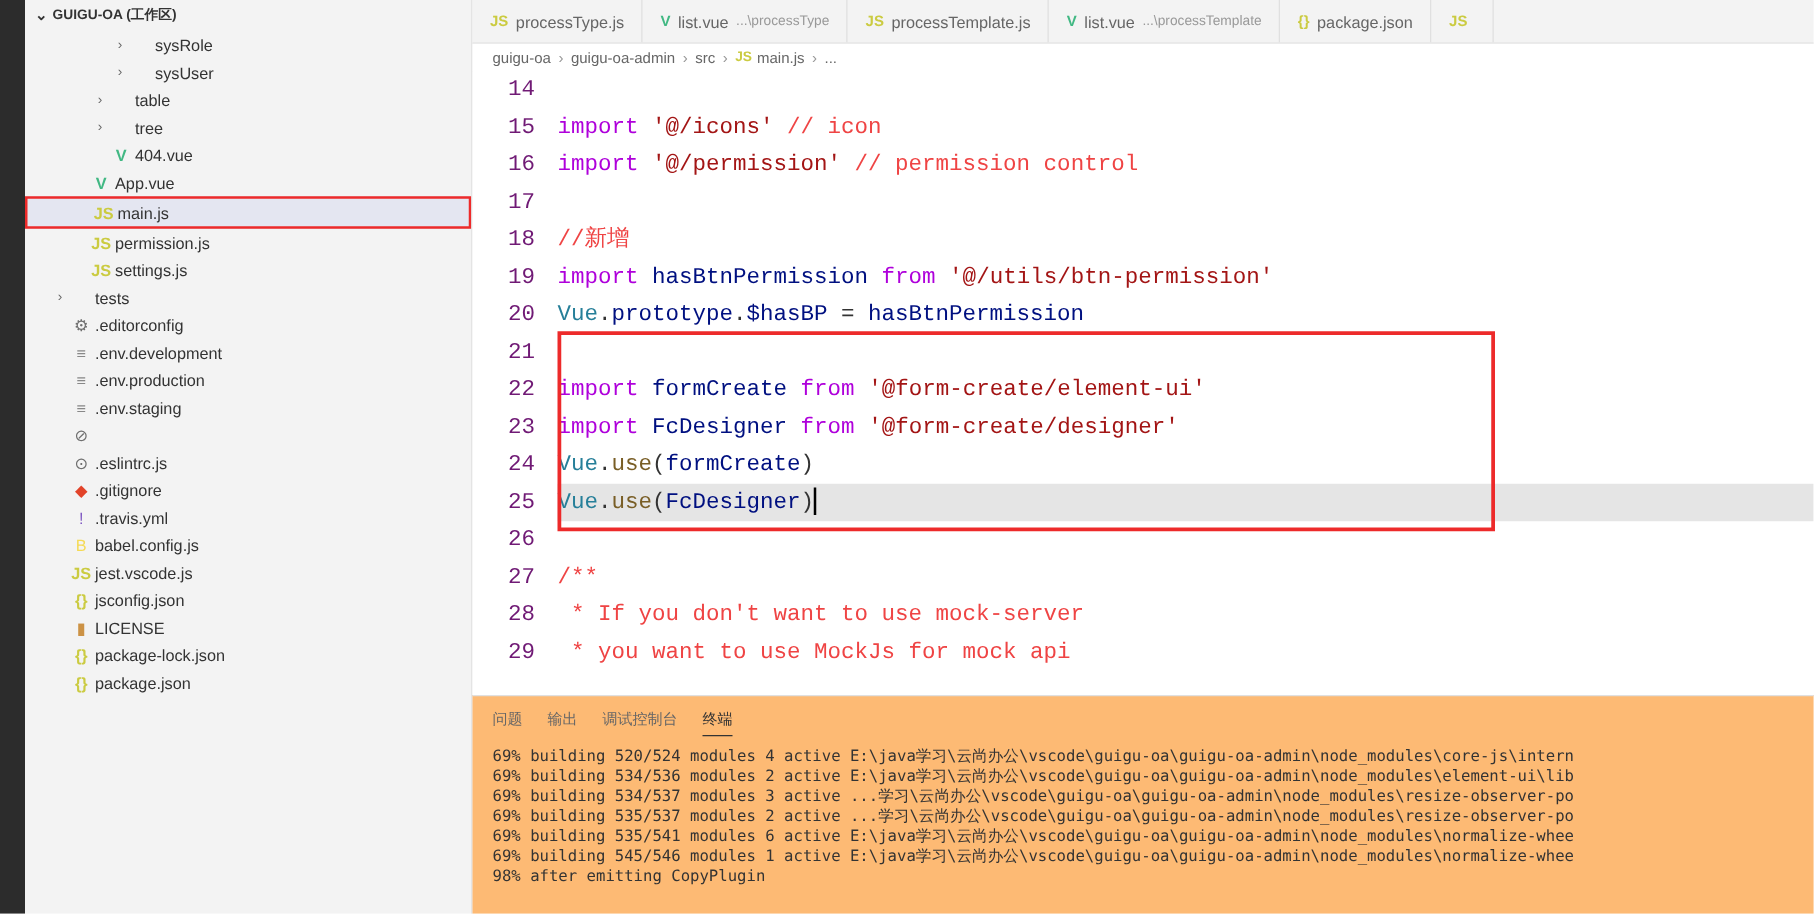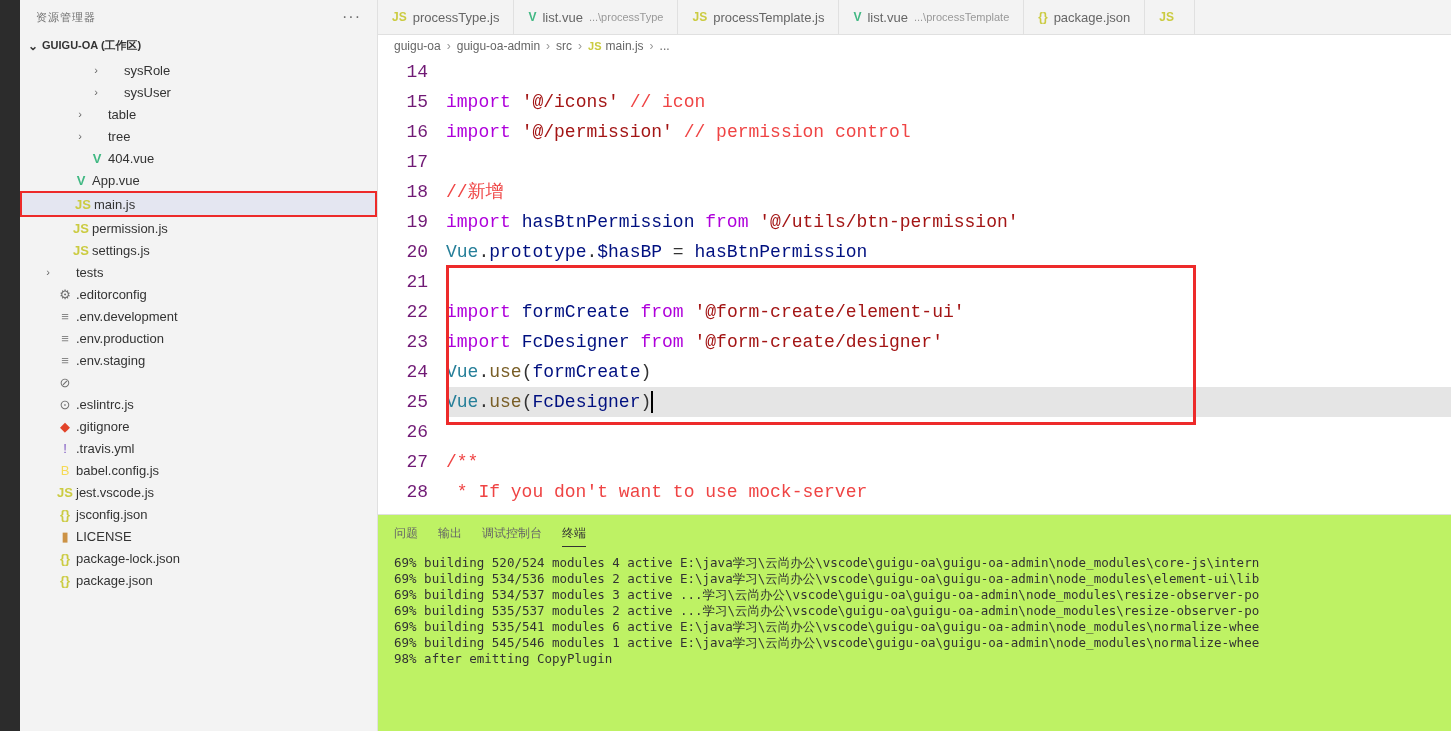--- a/index.html
+++ b/index.html
@@ -54,36 +54,32 @@
     .highlight-box { position: absolute; border: 3px solid #ed2a2a; pointer-events: none; }
     
     .kw { color: #af00db; }
     .str { color: #a31515; }
     .cmt { color: #ef4444; }
     .ident { color: #001080; }
     .func { color: #795e26; }
     .type { color: #267f99; }
     .cursor { border-left: 2px solid #000; display: inline-block; height: 22px; vertical-align: middle; }
     
-    .panel { height: 217px; border-top: 1px solid #e0e0e0; display: flex; flex-direction: column; background: #bef264; }
+    .panel { height: 175px; border-top: 1px solid #e0e0e0; display: flex; flex-direction: column; background: #fdba74; }
     .panel-tabs { display: flex; padding: 6px 16px 0; gap: 20px; font-size: 12px; }
     .panel-tab { padding: 4px 0; color: #666; cursor: pointer; }
     .panel-tab.active { color: #333; border-bottom: 1px solid #333; }
     .terminal { flex: 1; padding: 8px 16px; font-family: Consolas, monospace; font-size: 12.5px; line-height: 16px; color: #333; overflow: hidden; white-space: pre; }
   </style>
 </head>
 <body>
 
 <div class="activity-bar"></div>
 
 <div class="sidebar">
-  <div class="sidebar-header">
-    <span class="title">资源管理器</span>
-    <span class="more">···</span>
-  </div>
   <div class="workspace-header">
     <span class="chev">⌄</span>
     <span>GUIGU-OA (工作区)</span>
   </div>
   <div class="tree" id="tree">
       <div class="tree-item">
         <span class="indent" style="width:60px"></span>
         <span class="chev">›</span>
         <span class="icon "></span>
         <span class="label">sysRole</span>

